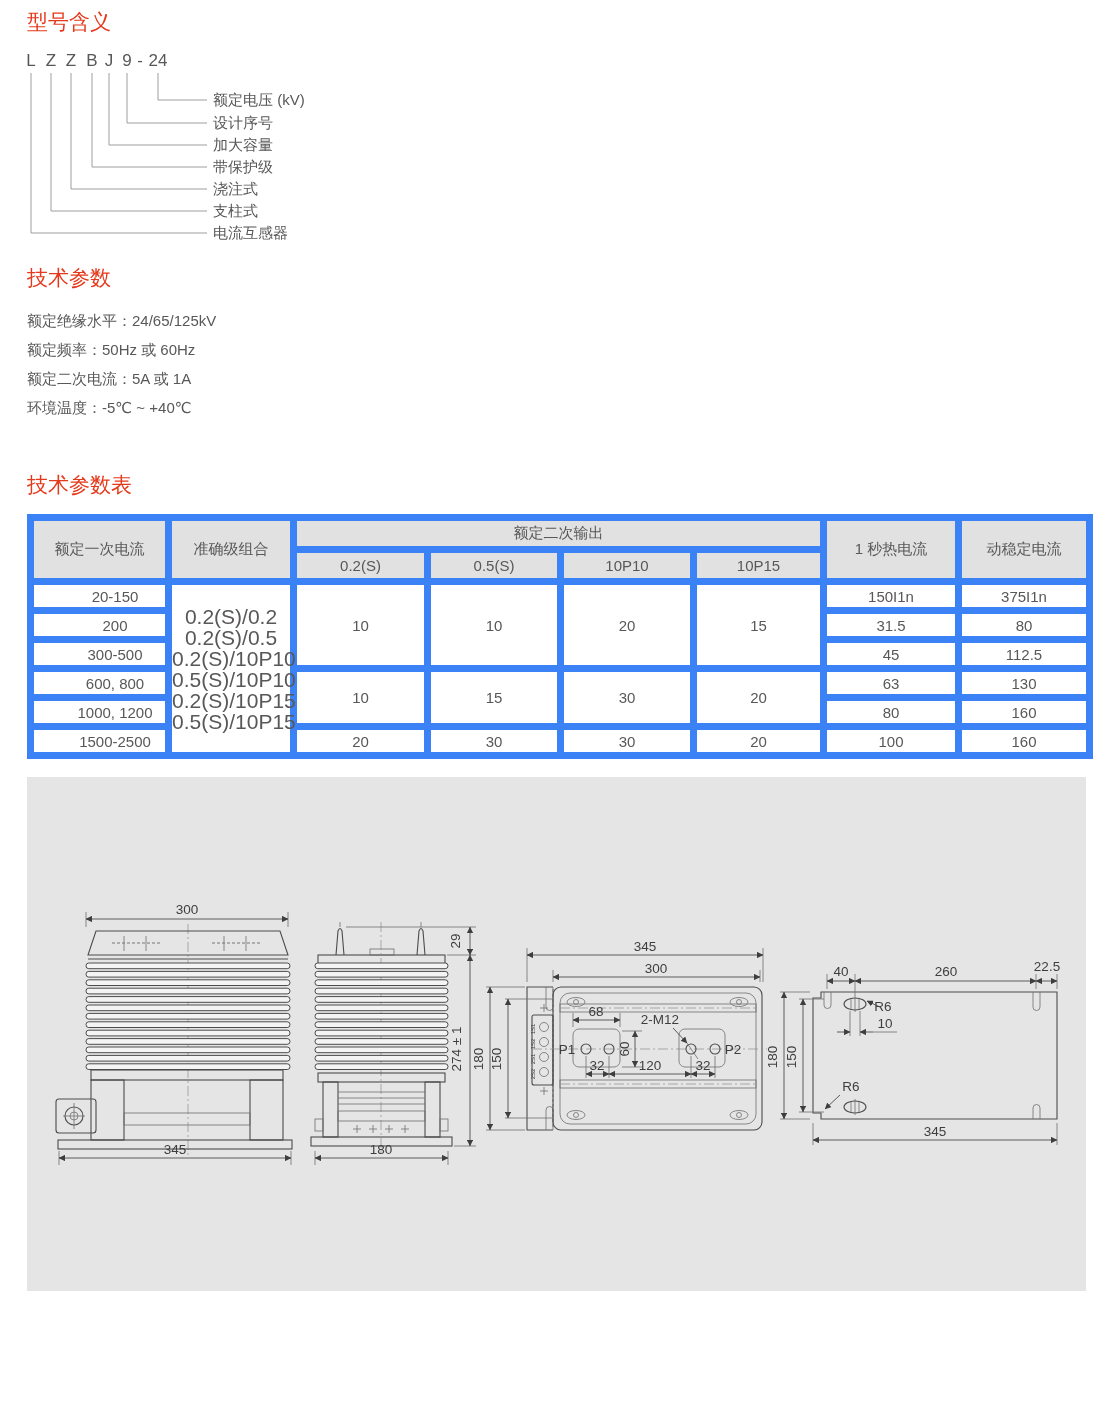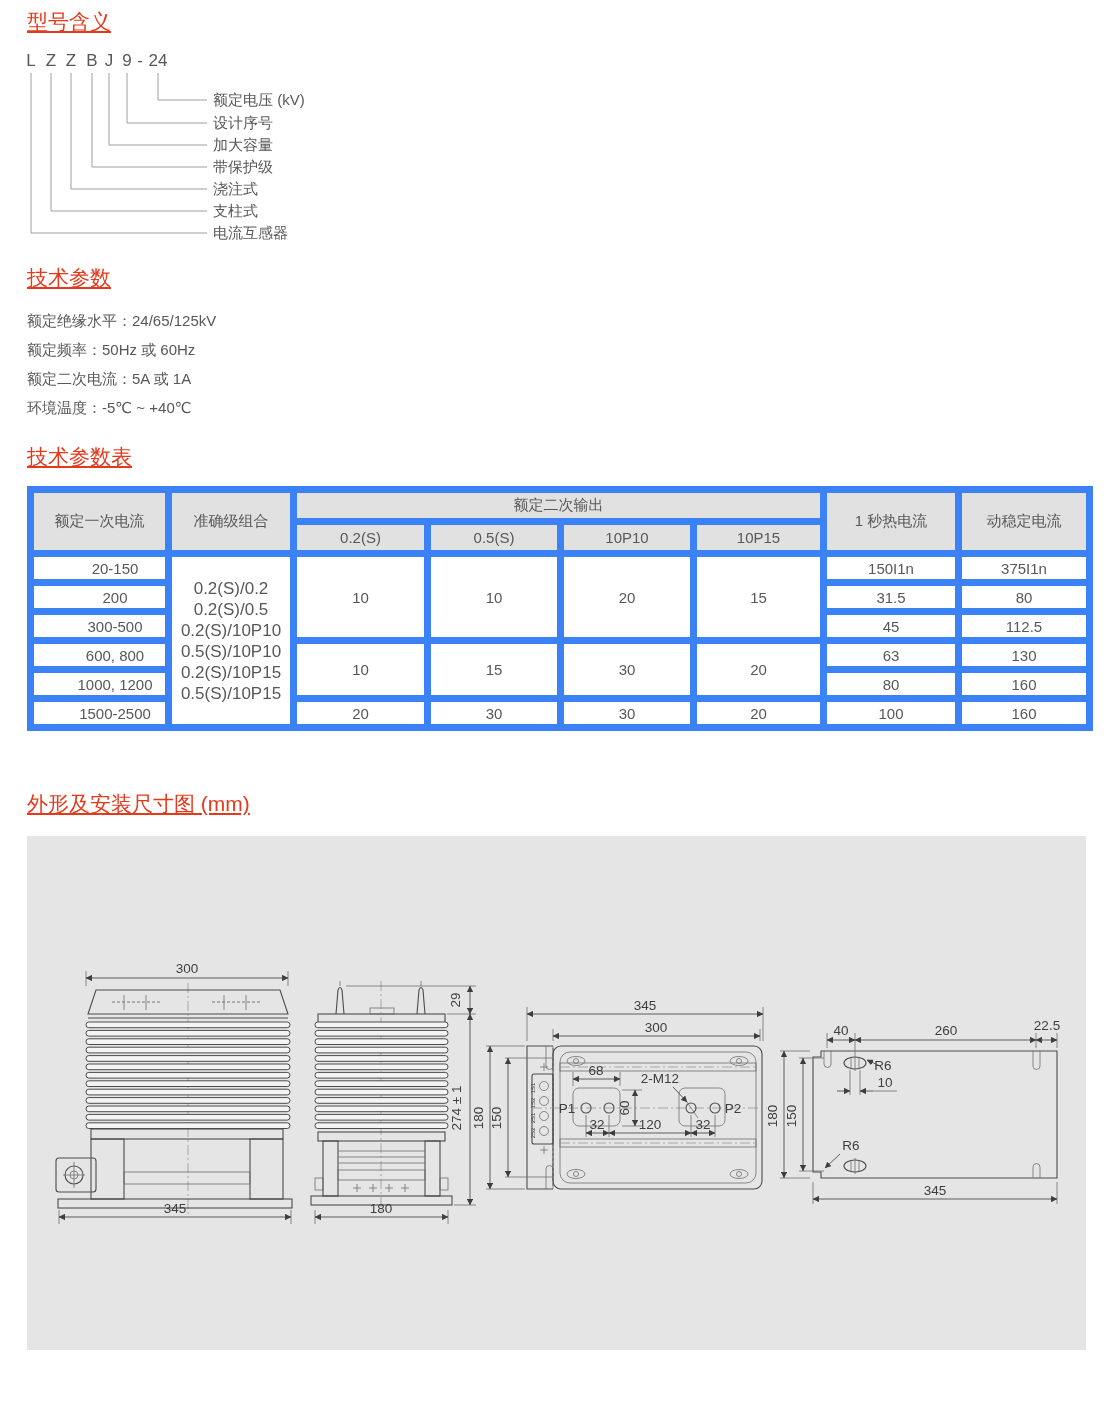--- a/index.html
+++ b/index.html
@@ -4,41 +4,41 @@
 <style>
   * { box-sizing: border-box; margin: 0; padding: 0; }
   html,body { background:#ffffff; }
   .page {
     width: 1113px; height: 1414px; background:#ffffff; position: relative;
     font-family: "Liberation Sans", "DejaVu Sans", sans-serif;
     color:#595757; overflow: hidden;
   }
   .content { padding: 0 27px; }
   h2.section-title {
-    color:#e5391b; font-size:21px; font-weight:400; line-height:28px;text-decoration:underline;
+    color:#e5391b; font-size:21px; font-weight:400; line-height:28px;
   }
   .model-svg { display:block; margin-top:12px; }
   .code-char { font-size:17px; fill:#595757; text-anchor:middle; }
   .model-line { fill:none; stroke:#9e9e9e; stroke-width:1; }
   .model-label { font-size:15px; fill:#595757; }
   .param-line { font-size:15px; line-height:29px; }
 
   table.spec {
     border-collapse: collapse; table-layout: fixed; width: 1059px;
     border: 2px solid #4a4a4a; margin-top: 15px;
   }
   table.spec th, table.spec td {
     border: 7px solid #3b82f6; font-size: 15px; font-weight: 400;
     text-align: center; vertical-align: middle; color:#595757;
   }
   table.spec thead tr { height: 32px; }
   table.spec tbody tr { height: 29px; }
   table.spec th { background: #e1e1e1; }
   td.cell-primary { text-align: left; padding-left: 31px; }
-  .acc-line { line-height: 21px; font-size: 17px; }
+  .acc-line { line-height: 21px; font-size: 21px; }
 
   .panel { width: 1059px; height: 514px; background:#e5e5e5; margin-top: 18px; }
   .draw-svg { display:block; }
   .ol   { fill:none; stroke:#4c4c4c; stroke-width:1.1; }
   .thin { fill:none; stroke:#6e6e6e; stroke-width:0.8; }
   .dl   { fill:none; stroke:#4c4c4c; stroke-width:0.9; }
   .ext  { fill:none; stroke:#6e6e6e; stroke-width:0.8; }
   .cl   { fill:none; stroke:#8c8c8c; stroke-width:0.7; stroke-dasharray:10 3 2 3; }
   .dsh  { fill:none; stroke:#5a5a5a; stroke-width:0.8; stroke-dasharray:3 2; }
   .fin  { fill:#f4f4f4; stroke:#4c4c4c; stroke-width:1; }
@@ -86,21 +86,21 @@
     </svg>
 
     <h2 class="section-title" style="margin-top:20px">技术参数</h2>
     <div style="margin-top:14px">
       <div class="param-line">额定绝缘水平：24/65/125kV</div>
       <div class="param-line">额定频率：50Hz 或 60Hz</div>
       <div class="param-line">额定二次电流：5A 或 1A</div>
       <div class="param-line">环境温度：-5℃ ~ +40℃</div>
     </div>
 
-    <h2 class="section-title" style="margin-top:21px">技术参数表</h2>
+    <h2 class="section-title" style="margin-top:49px">技术参数表</h2>
 
     <table class="spec">
       <colgroup>
         <col style="width:138px">
           <col style="width:125px">
           <col style="width:134px">
           <col style="width:133px">
         <col style="width:133px">
           <col style="width:130px">
           <col style="width:135px">
@@ -168,21 +168,20 @@
           <td>20</td>
           <td>30</td>
           <td>30</td>
           <td>20</td>
           <td>100</td>
           <td>160</td>
         </tr>
       </tbody>
     </table>
 
-    <h2 class="section-title" style="margin-top:59px">外形及安装尺寸图 (mm)</h2>
 
     <div class="panel">
       <svg class="draw-svg" width="1059" height="514" viewBox="0 0 1059 514">
         <defs>
           <marker id="ar" viewBox="0 0 10 10" refX="9.5" refY="5" markerWidth="7" markerHeight="7" orient="auto-start-reverse">
             <path d="M0,0 L10,5 L0,10 Z" fill="#3e3e3e"></path>
           </marker>
         </defs>
 
         <g>

